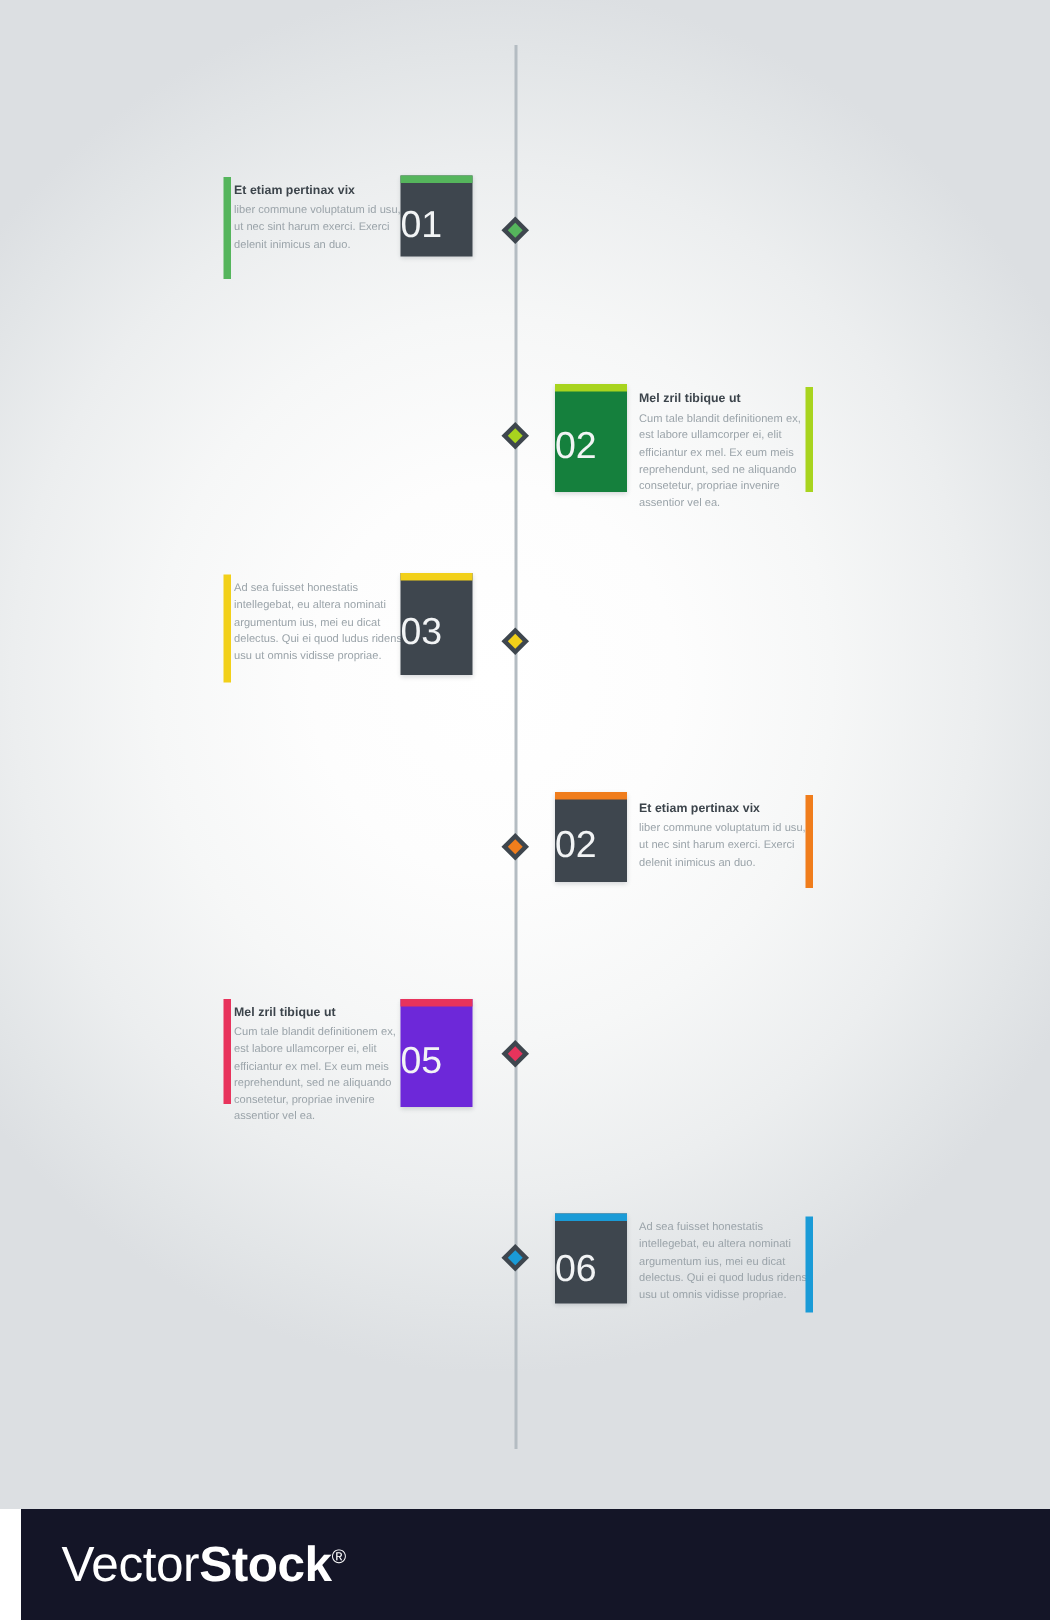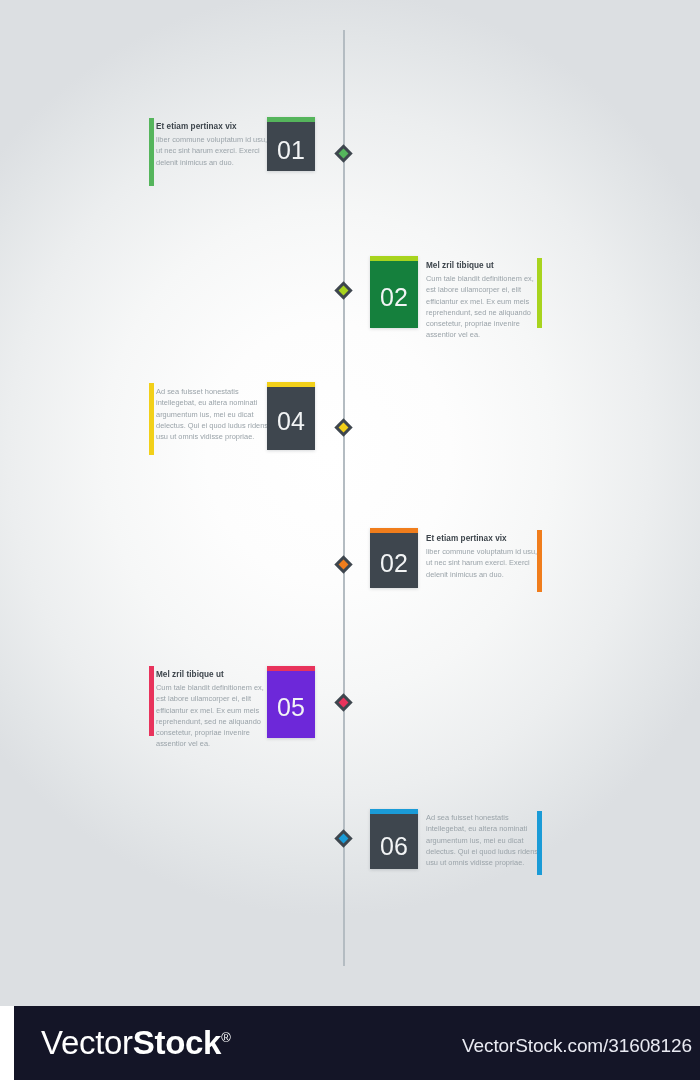--- a/index.html
+++ b/index.html
@@ -60,21 +60,21 @@
     position: absolute;
     width: 48px;
     box-sizing: border-box;
     background: #3e464e;
     border-top-style: solid;
     border-top-width: 5px;
     box-shadow: 0 1px 3px rgba(40,50,60,0.18);
   }
   .tile-num {
     display: block;
-    text-align: center;
+    text-align: left;
     color: #f2f4f5;
     font-family: "Liberation Sans", sans-serif;
     font-weight: 300;
     font-size: 25px;
     letter-spacing: 0px;
     line-height: 1;
   }
 
   .sidebar {
     position: absolute;
@@ -197,21 +197,21 @@
     <div class="sidebar" style="left: 537px; top: 258px; height: 70px; background: rgb(168, 212, 30);"></div>
   </div>
 
   <div class="row">
     <div class="sidebar" style="left: 149px; top: 383px; height: 72px; background: rgb(242, 208, 25);"></div>
     <div class="textblock" style="left:156px; top:386px;">
 
       <span class="tb-body">Ad sea fuisset honestatis intellegebat, eu altera nominati argumentum ius, mei eu dicat delectus. Qui ei quod ludus ridens, usu ut omnis vidisse propriae.</span>
     </div>
     <div class="tile" style="left: 267px; top: 382px; height: 68px; padding-top: 22px; border-top-color: rgb(242, 208, 25); background: rgb(62, 70, 78);">
-      <span class="tile-num">04</span>
+      <span class="tile-num">03</span>
     </div>
     <div class="marker" style="left: 337px; top: 421px; background: rgb(62, 70, 78);">
       <span class="marker-inner" style="background: rgb(242, 208, 25);"></span>
     </div>
   </div>
 
   <div class="row">
     <div class="marker" style="left: 337px; top: 558px; background: rgb(62, 70, 78);">
       <span class="marker-inner" style="background: rgb(240, 125, 28);"></span>
     </div>
@@ -248,16 +248,15 @@
     </div>
     <div class="textblock" style="left:426px; top:812px;">
 
       <span class="tb-body">Ad sea fuisset honestatis intellegebat, eu altera nominati argumentum ius, mei eu dicat delectus. Qui ei quod ludus ridens, usu ut omnis vidisse propriae.</span>
     </div>
     <div class="sidebar" style="left: 537px; top: 811px; height: 64px; background: rgb(26, 155, 215);"></div>
   </div>
 
   <div class="watermark-bar">
     <div class="wm-logo"><span>Vector</span><span class="bold">Stock</span><span class="reg">®</span></div>
-    <div class="wm-url">VectorStock.com/31608126</div>
   </div>
 
 </div>
 
 </body></html>

